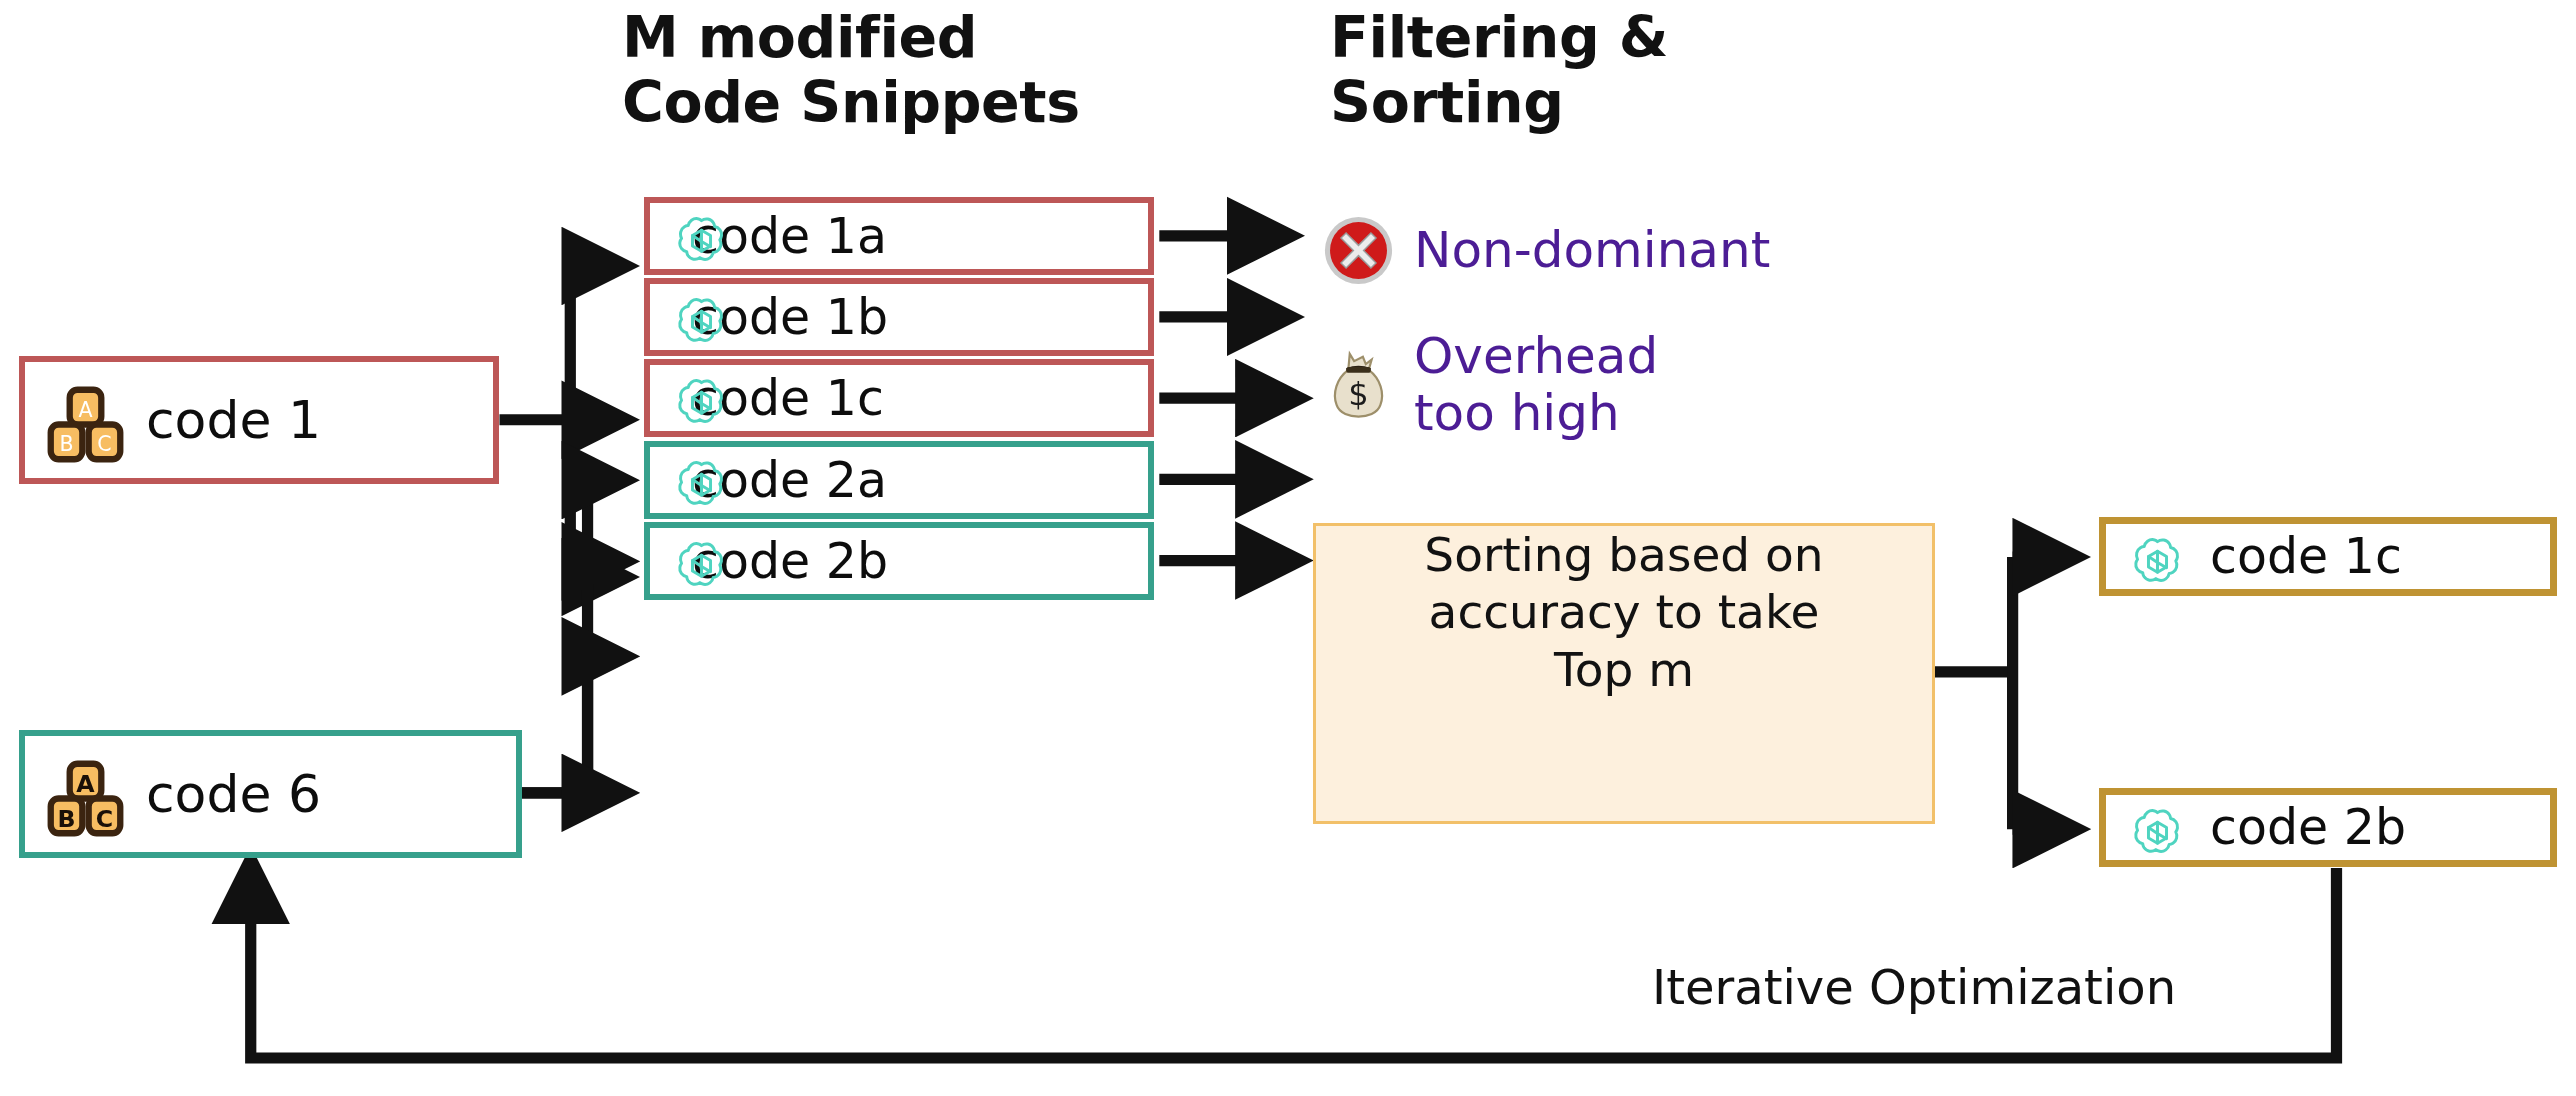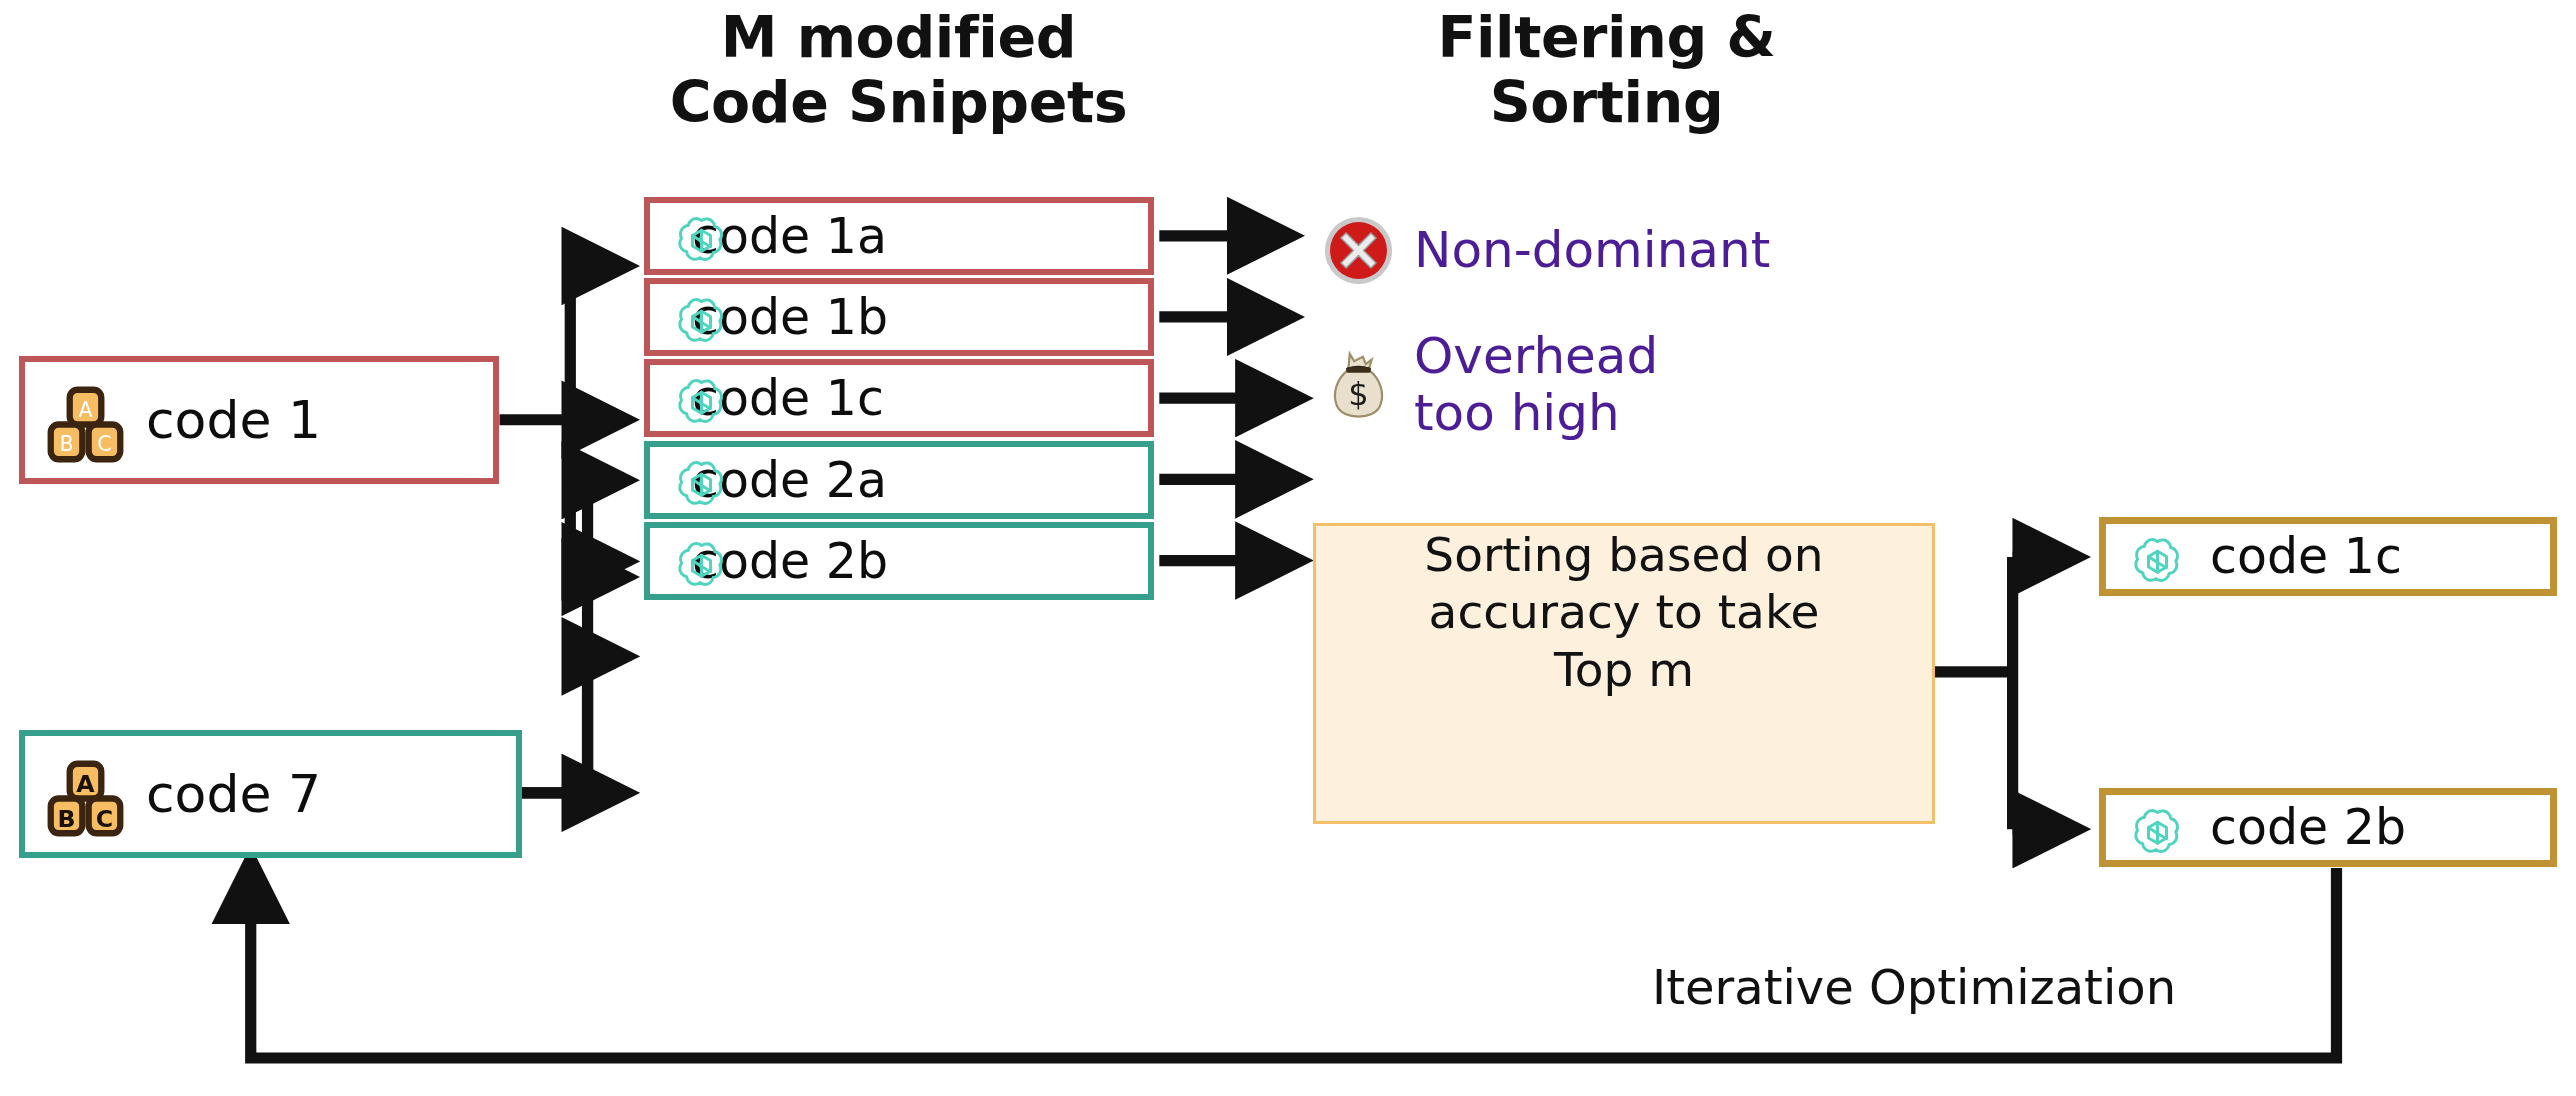--- a/index.html
+++ b/index.html
@@ -5,21 +5,21 @@
   html,body{margin:0;padding:0;background:#ffffff;}
   #stage{
     position:relative;
     width:2576px;height:1096px;
     background:#ffffff;
     font-family:"DejaVu Sans","Liberation Sans",sans-serif;
     overflow:hidden;
   }
   .hdr{
     position:absolute;
-    text-align:center;
+    text-align:left;
     font-weight:bold;
     color:#111111;
     line-height:1.14;
     letter-spacing:-0.4px;
     font-family:"DejaVu Sans","Liberation Sans",sans-serif;
   }
   #hdr-m{ left:622px; top:5.2px; width:553px; font-size:57px; }
   #hdr-f{ left:1330px; top:5.2px; width:553px; font-size:57px; }
 
   
@@ -187,21 +187,21 @@
     <span class="abc">
       <svg viewBox="0 0 100 100" width="79" height="79">
         <rect x="30" y="6" width="40" height="44" rx="10" fill="#f7bd62" stroke="#3b2410" stroke-width="8"></rect>
         <rect x="6" y="50" width="40" height="44" rx="10" fill="#f7bd62" stroke="#3b2410" stroke-width="8"></rect>
         <rect x="54" y="50" width="40" height="44" rx="10" fill="#f7bd62" stroke="#3b2410" stroke-width="8"></rect>
         <text x="50" y="42" font-size="30" fill="#1a1008" text-anchor="middle" font-weight="bold" font-family="DejaVu Sans, sans-serif">A</text>
         <text x="26" y="86" font-size="30" fill="#1a1008" text-anchor="middle" font-weight="bold" font-family="DejaVu Sans, sans-serif">B</text>
         <text x="74" y="86" font-size="30" fill="#1a1008" text-anchor="middle" font-weight="bold" font-family="DejaVu Sans, sans-serif">C</text>
       </svg>
     </span>
-    <span class="lbl" style="margin-left:121px;">code 7</span>
+    <span class="lbl" style="margin-left:121px;">code 6</span>
   </div>
 
   <div class="box red mid" id="box-1a">
     <span class="oai">
       <svg viewBox="0 0 24 24" width="57" height="57" fill="none" stroke="#4fd4c0" stroke-width="1.25" stroke-linecap="round" stroke-linejoin="round">
         <path d="M12 3.2c1.6-1.2 3.9-.8 5 .9.3.5.5 1 .5 1.6 1.9.3 3.2 2.1 2.9 4-.1.6-.3 1.1-.7 1.6.9 1.7.4 3.8-1.2 4.8-.5.3-1 .5-1.6.5-.3 1.9-2.1 3.2-4 2.9-.6-.1-1.1-.3-1.6-.7-1.6 1.2-3.9.8-5-.9-.3-.5-.5-1-.5-1.6-1.9-.3-3.2-2.1-2.9-4 .1-.6.3-1.1.7-1.6C2.7 8.9 3.2 6.8 4.8 5.8c.5-.3 1-.5 1.6-.5.3-1.9 2.1-3.2 4-2.9.6.1 1.1.3 1.6.8z"></path>
         <path d="M12 7.3 15.8 9.5v4.4L12 16.1 8.2 13.9V9.5z"></path>
         <path d="M12 7.3V12l3.8 2.2M12 12 8.2 9.5M12 12v4.1"></path>
       </svg>
     </span>

